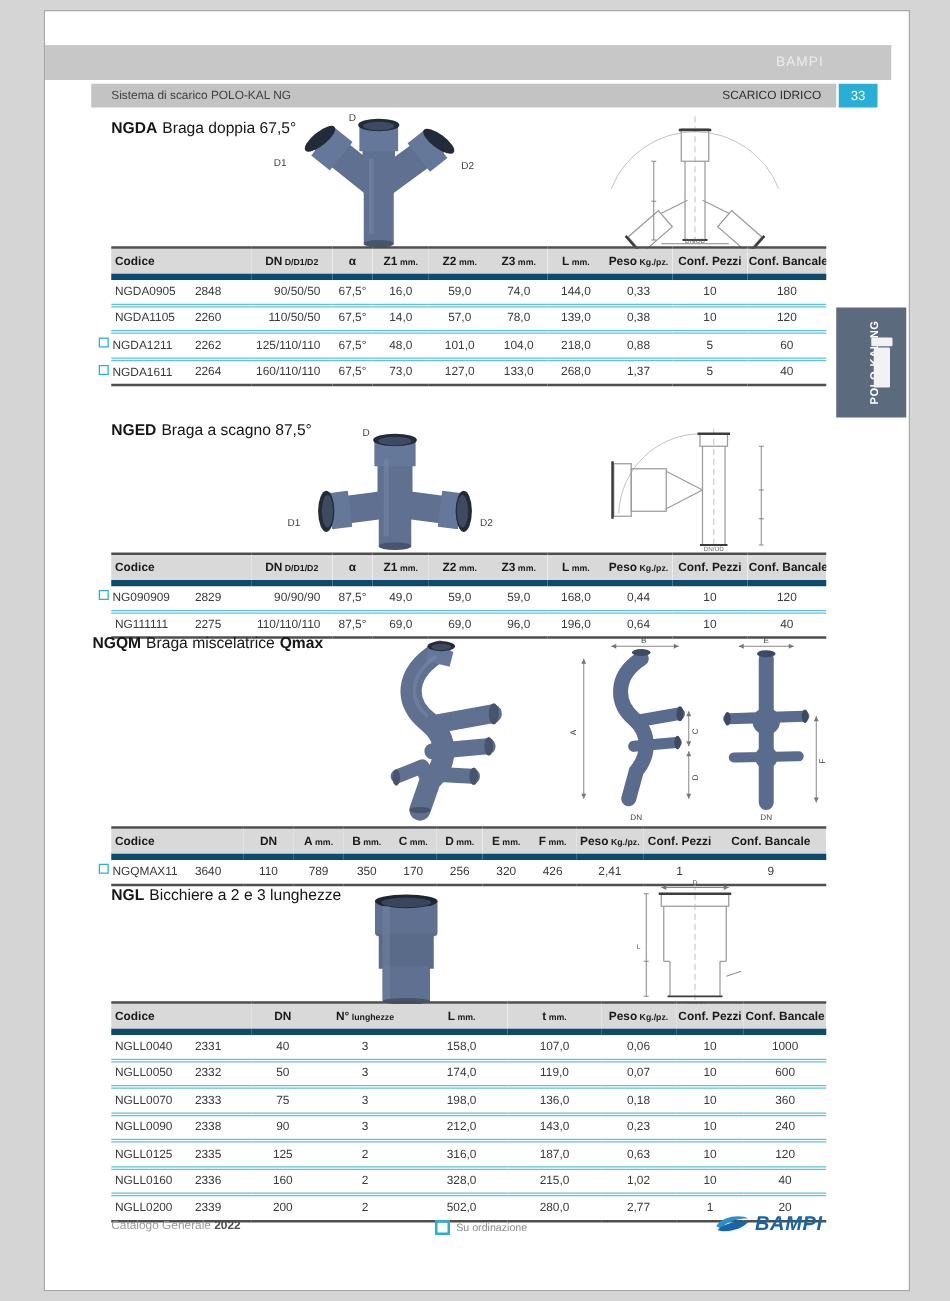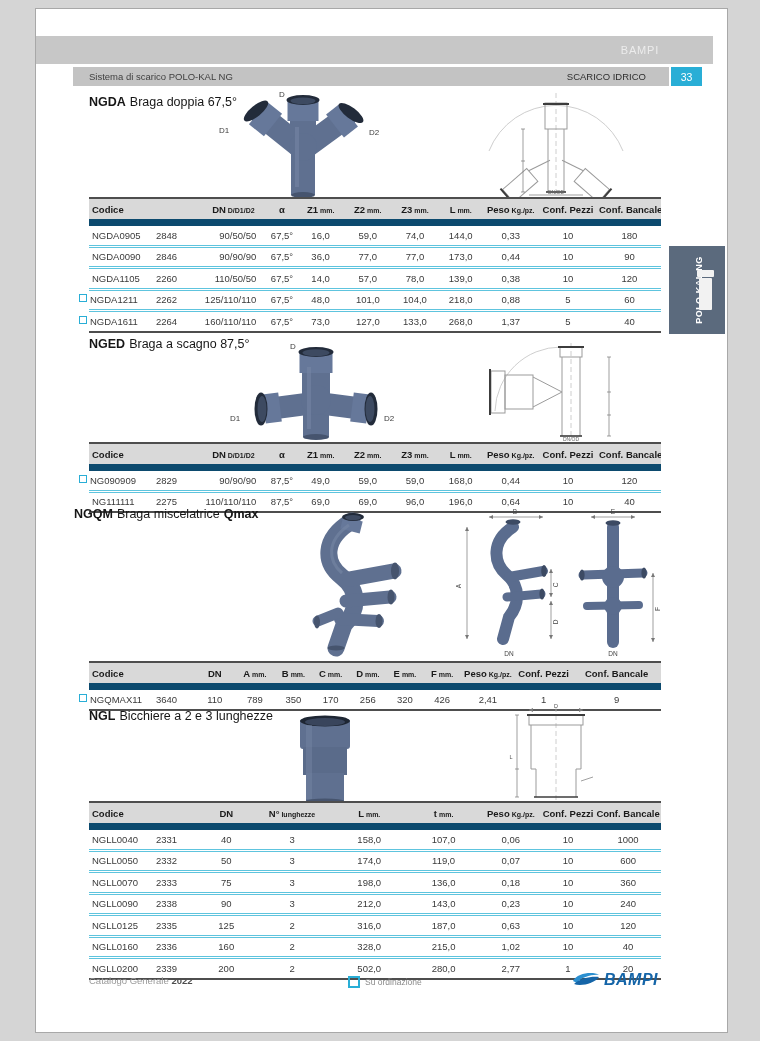--- a/index.html
+++ b/index.html
@@ -3,41 +3,41 @@
 <meta charset="utf-8">
 <style>
   html,body{margin:0;padding:0}
   body{width:760px;height:1041px;background:#d5d5d5;font-family:"Liberation Sans",sans-serif;position:relative;overflow:hidden}
   .abs{position:absolute}
   .page{position:absolute;left:35px;top:8px;width:693px;height:1025px;background:#ffffff;border:1px solid #a8a8a8;box-sizing:border-box}
 
   
   .band1{left:0;top:27px;width:677px;height:28px;background:#c7c7c7;display:flex;align-items:center;justify-content:flex-end;padding-right:54px;box-sizing:border-box}
   .brand-top{color:#ececec;font-size:11px;letter-spacing:.8px}
-  .band2{left:37px;top:58px;width:596px;height:19px;background:#c3c3c3;display:flex;align-items:center;justify-content:space-between;padding:0 23px 0 16px;box-sizing:border-box}
+  .band2{left:37px;top:58px;width:596px;height:19px;background:#c3c3c3;display:flex;align-items:center;justify-content:space-between;padding:0 12px 0 16px;box-sizing:border-box}
   .sys-label{font-size:9.5px;color:#3f3f3f}
   .cat-label{font-size:9.5px;font-weight:normal;color:#2e2e2e}
   .pagenum{left:635px;top:58px;width:31px;height:19px;color:#fff;font-weight:normal;font-size:10.5px;display:flex;align-items:center;justify-content:center}
 
   
   .side-tab{left:633px;top:237px;width:56px;height:88px;background:#5b6a7d}
   .side-tab .tab-label{position:absolute;left:-12px;top:37px;width:88px;transform:rotate(-90deg);transform-origin:44px 7px;color:#fff;font-size:9px;font-weight:bold;letter-spacing:.4px;text-align:center}
   .pipe-icon{position:absolute;left:30px;top:24px;width:13px;height:40px}
   .pipe-icon .cap{position:absolute;left:-2px;top:0;width:17px;height:7px;background:#f2f2f2;border-radius:1px}
   .pipe-icon .body{position:absolute;left:0;top:8px;width:13px;height:32px;background:#f2f2f2;border-radius:1px}
 
   
   .sec-head{font-size:12.5px;color:#161616;white-space:nowrap}
   .sec-head .code{font-weight:bold}
   .sec-head .t{margin-left:4px}
   .sec-head .tb{font-weight:bold}
 
   
   table.spec{border-collapse:collapse;table-layout:fixed;width:572px;font-size:9.5px;color:#3a3a3a}
-  table.spec th{background:#d9d9d9;border-top:2px solid #4e4e4e;border-bottom:7px solid #0c4a6e;font-weight:bold;color:#1a1a1a;height:20px;padding:0 1px;text-align:center;overflow:hidden;white-space:nowrap}
+  table.spec th{background:#d9d9d9;border-top:2px solid #4e4e4e;border-bottom:5px solid #0c4a6e;font-weight:bold;color:#1a1a1a;height:20px;padding:0 1px;text-align:center;overflow:hidden;white-space:nowrap}
   table.spec th:first-child{text-align:left;padding-left:3px}
   table.spec th small{font-size:7px}
   table.spec td{height:18.5px;text-align:center;border-bottom:3px double #5ec4de;padding:0 1px;white-space:nowrap;overflow:visible}
   table.spec td:first-child{text-align:left;padding-left:3px}
   table.spec td:nth-child(2){text-align:left;padding-left:4px}
   table.spec tr:last-child td{border-bottom:2px solid #4e4e4e}
   table.t-angle td:nth-child(3){text-align:right;padding-right:10px}
   .order-mark{display:inline-block;width:6px;height:6px;border:1.5px solid #29aed6;background:#fff;margin-right:3px;margin-left:-13px;vertical-align:1px}
 
   
@@ -163,33 +163,20 @@
           <td>67,5°</td>
           <td>16,0</td>
           <td>59,0</td>
           <td>74,0</td>
           <td>144,0</td>
           <td>0,33</td>
           <td>10</td>
           <td>180</td>
         </tr>
         <tr>
-          <td>NGDA0090</td>
-          <td>2846</td>
-          <td>90/90/90</td>
-          <td>67,5°</td>
-          <td>36,0</td>
-          <td>77,0</td>
-          <td>77,0</td>
-          <td>173,0</td>
-          <td>0,44</td>
-          <td>10</td>
-          <td>90</td>
-        </tr>
-        <tr>
           <td>NGDA1105</td>
           <td>2260</td>
           <td>110/50/50</td>
           <td>67,5°</td>
           <td>14,0</td>
           <td>57,0</td>
           <td>78,0</td>
           <td>139,0</td>
           <td>0,38</td>
           <td>10</td>

